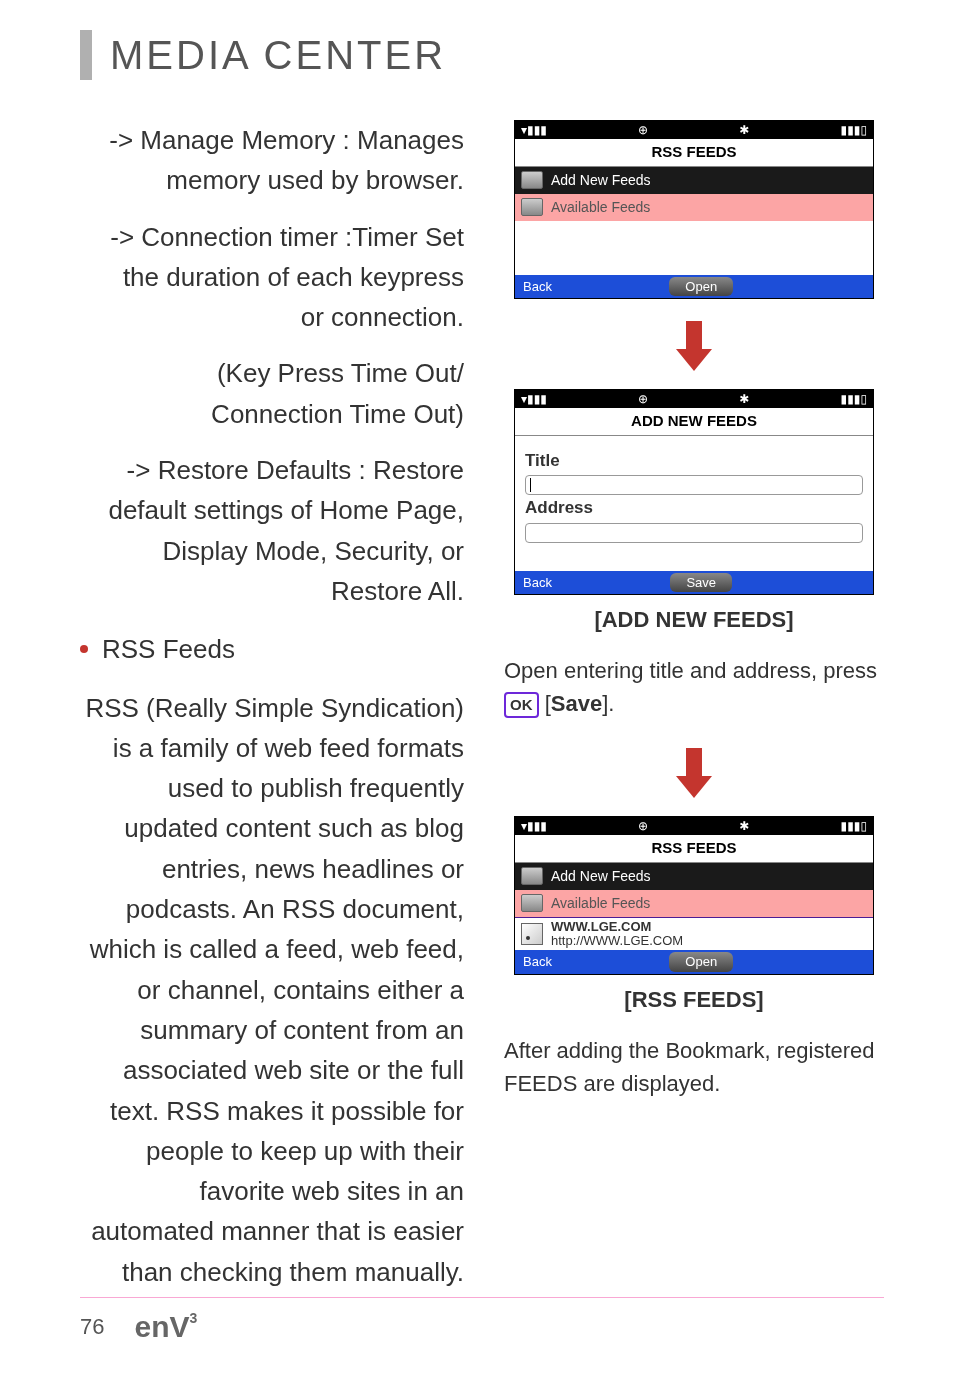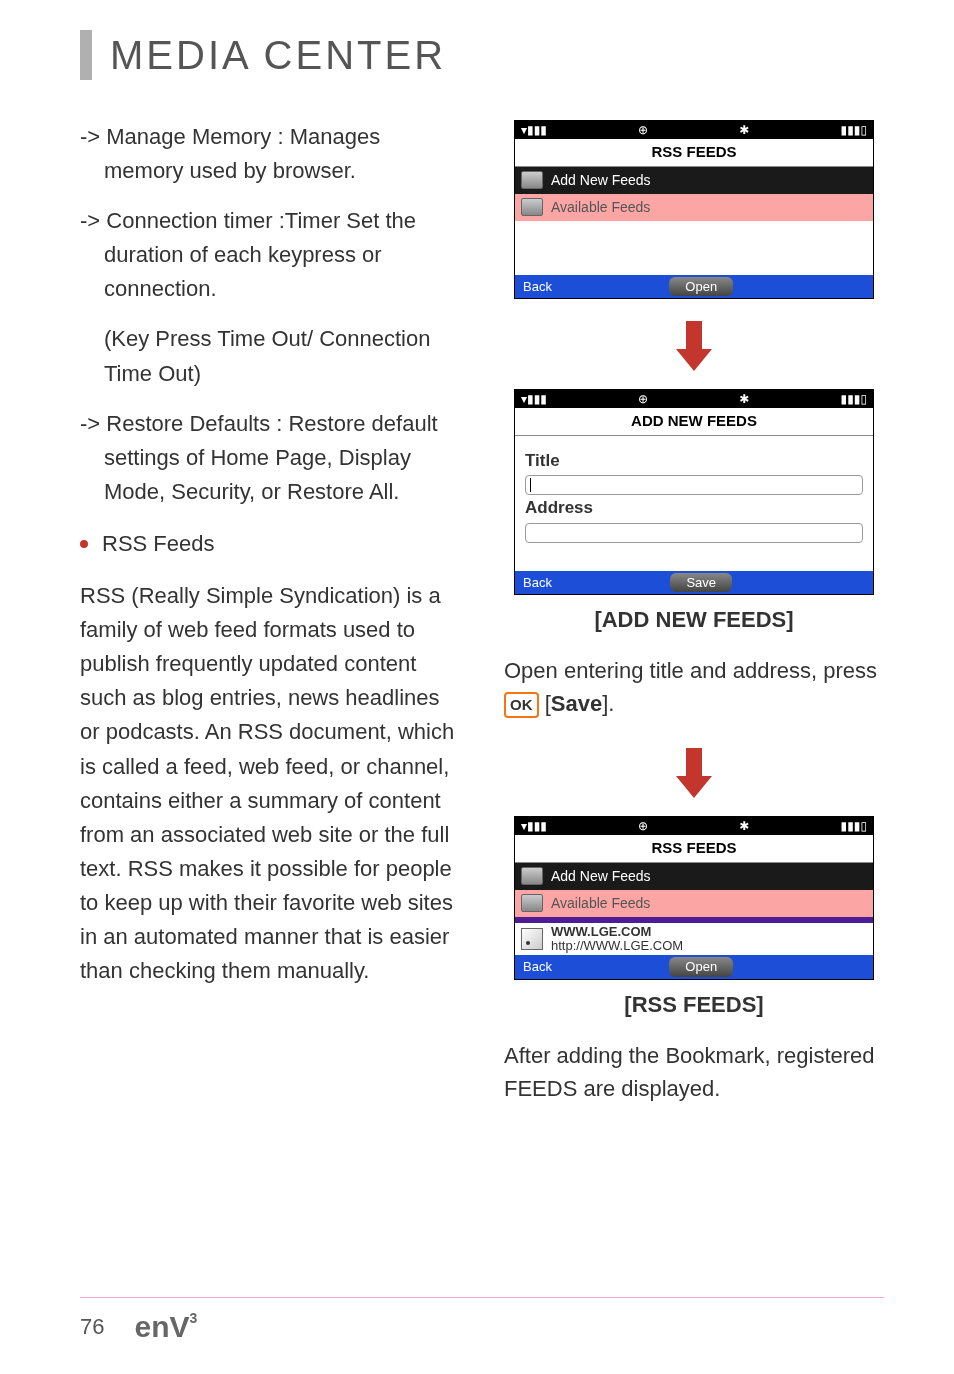--- a/index.html
+++ b/index.html
@@ -29,24 +29,25 @@
     letter-spacing: 3px;
     color: #555;
     font-family: 'Gill Sans', 'Trebuchet MS', Arial, sans-serif;
   }
   .two-col {
     display: flex;
     gap: 40px;
   }
   .left-col {
     flex: 1;
-    font-size: 22px;
+    font-size: 26px;
     line-height: 1.55;
     color: #333;
     font-family: 'Gill Sans', 'Trebuchet MS', Arial, sans-serif;
+    text-align: right;
   }
   .left-col p { margin-bottom: 16px; }
   .indent-item {
     padding-left: 24px;
     text-indent: -24px;
     margin-bottom: 16px;
   }
   .sub-indent { padding-left: 24px; text-indent: 0; }
   .bullet-row {
     display: flex;
@@ -115,21 +116,21 @@
     border-radius: 2px;
     margin-right: 8px;
     display: inline-block;
   }
   .feed-row {
     display: flex;
     align-items: center;
     padding: 2px 6px;
     font-size: 13px;
     font-family: Arial, sans-serif;
-    border-top: 6px solid #4c1d95;
+    border-top: 1px solid #4c1d95;
   }
   .feed-icon {
     width: 22px; height: 22px;
     border: 1px solid #666;
     margin-right: 8px;
     background: linear-gradient(135deg,#fff,#ccc);
     position: relative;
   }
   .feed-icon::after {
     content: '';
@@ -189,21 +190,21 @@
     border-top: 22px solid #c4352e;
     margin: 0 auto;
   }
   .arrow-wrap { margin: 14px 0 18px; }
   .instr {
     align-self: flex-start;
     margin-bottom: 14px;
   }
   .ok-key {
     display: inline-block;
-    border: 2px solid #f97316;
+    border: 2px solid #6d28d9;
     border-radius: 4px;
     padding: 0 4px;
     font-size: 15px;
     font-weight: bold;
     font-family: Arial, sans-serif;
     vertical-align: middle;
   }
   .footer {
     position: absolute;
     bottom: 30px;

